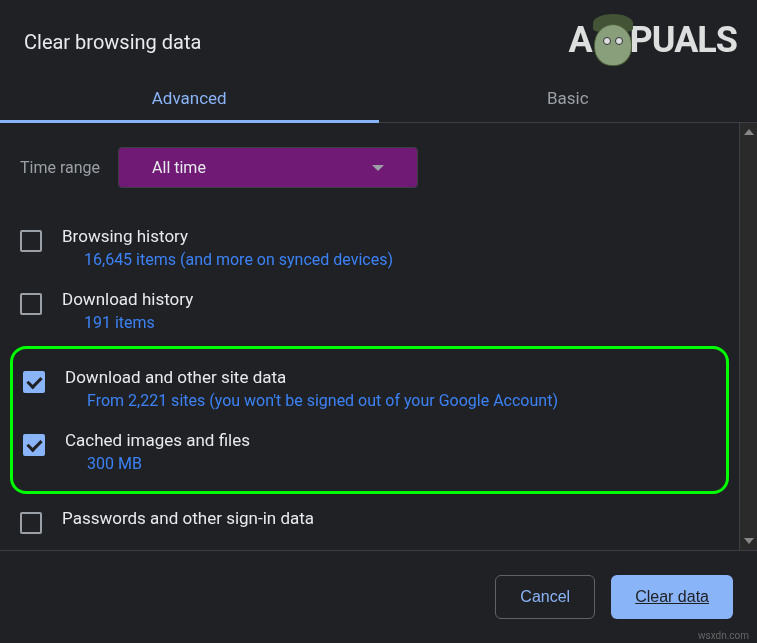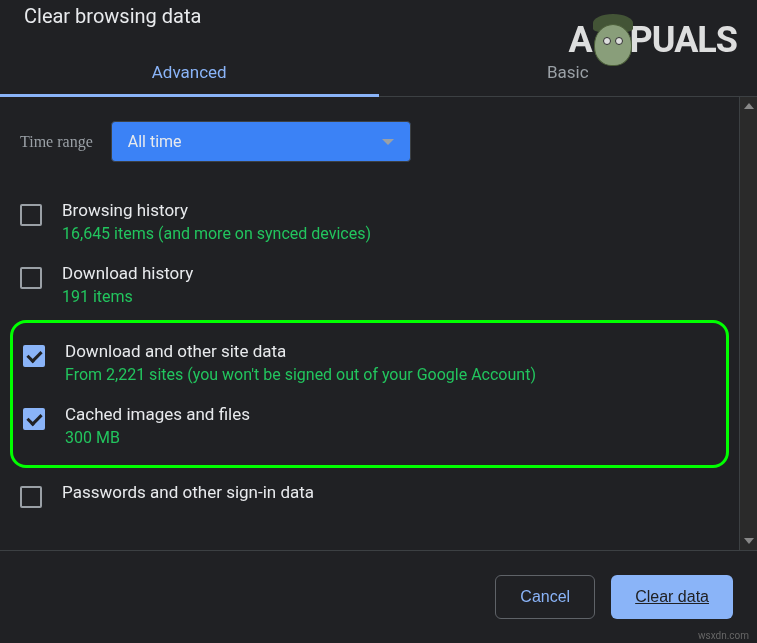--- a/index.html
+++ b/index.html
@@ -19,21 +19,21 @@
     .dialog {
       width: 100%;
       height: 100%;
       background: #202124;
       display: flex;
       flex-direction: column;
     }
     .dialog-title {
       font-size: 20px;
       font-weight: 400;
-      padding: 4px 24px 10px 24px;
+      padding: 30px 24px 10px 24px;
       color: #e8eaed;
     }
     .tabs {
       display: flex;
       border-bottom: 1px solid #3c4043;
       margin-top: 10px;
     }
     .tab {
       flex: 1;
       text-align: center;
@@ -67,27 +67,26 @@
     }
     .time-range-row {
       display: flex;
       align-items: center;
       gap: 18px;
       margin-bottom: 28px;
     }
     .time-range-label {
       color: #9aa0a6;
       font-size: 16px;
-      font-family: Liberation Serif, serif;
     }
     .dropdown {
-      background: #3b82f6;
+      background: #701a75;
       border: 1px solid #3c4043;
       border-radius: 4px;
-      padding: 10px 16px;
+      padding: 10px 33px;
       display: flex;
       align-items: center;
       justify-content: space-between;
       width: 300px;
       cursor: pointer;
       color: #e8eaed;
       font-size: 16px;
     }
     .dropdown-arrow {
       width: 0;
@@ -130,21 +129,22 @@
     .checkbox-content {
       flex: 1;
     }
     .checkbox-title {
       font-size: 17px;
       color: #e8eaed;
       margin-bottom: 4px;
     }
     .checkbox-subtitle {
       font-size: 16px;
-      color: #22c55e;
+      color: #3b82f6;
+      margin-left: 22px;
     }
     .highlight-box {
       border: 3px solid #00ff00;
       border-radius: 16px;
       padding: 8px 10px;
       margin: 4px -10px;
     }
     .scrollbar {
       width: 18px;
       background: #2a2a2a;

